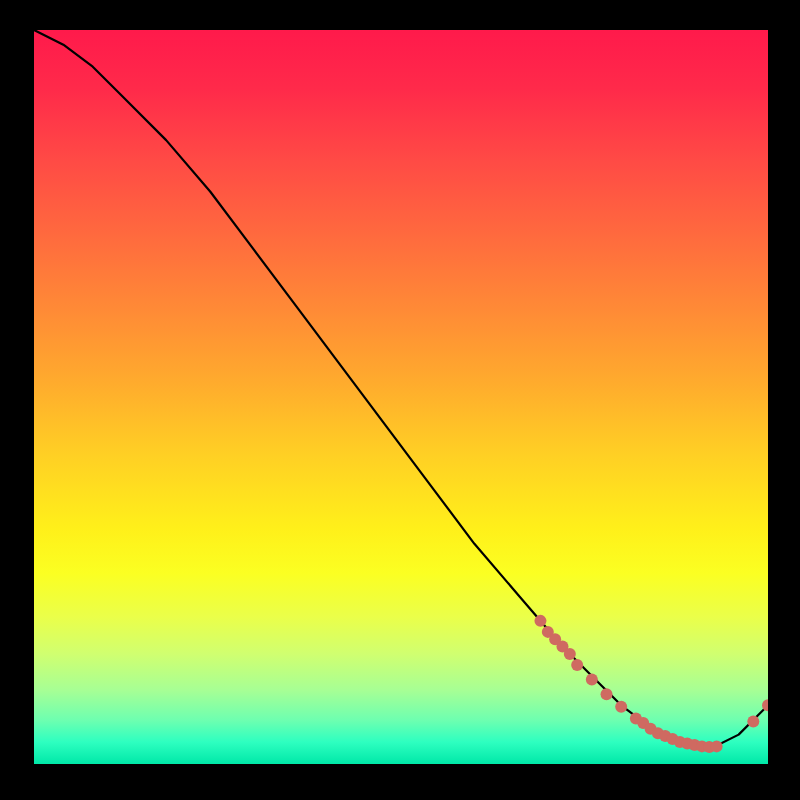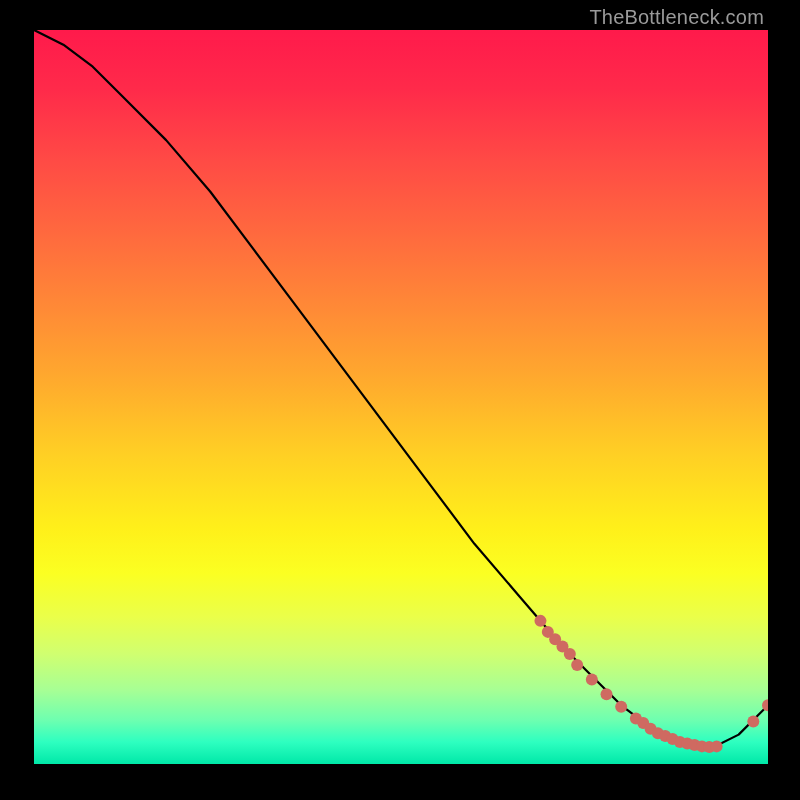--- a/index.html
+++ b/index.html
@@ -57,21 +57,20 @@
   }
   svg {
     position: absolute;
     inset: 0;
   }
 </style>
 </head>
 <body>
 
 <div class="frame">
-  <div class="watermark">TheBottleneck.com</div>
   <div class="plot">
     <div class="gradient"></div>
     <svg id="chart-svg" viewBox="0 0 734 734" preserveAspectRatio="none">
         <path d="M0.00 0.00 L29.36 14.68 L58.72 36.70 L88.08 66.06 L132.12 110.10 L176.16 161.48 L220.20 220.20 L264.24 278.92 L308.28 337.64 L352.32 396.36 L396.36 455.08 L440.40 513.80 L484.44 565.18 L528.48 616.56 L557.84 645.92 L587.20 675.28 L616.56 697.30 L645.92 711.98 L675.28 719.32 L704.64 704.64 L734.00 675.28" fill="none" stroke="#000" stroke-width="2.2" stroke-linecap="round" stroke-linejoin="round"></path>
         <circle cx="506.46" cy="590.87" r="6" fill="#cf6a61"></circle>
         <circle cx="513.80" cy="601.88" r="6" fill="#cf6a61"></circle>
         <circle cx="521.14" cy="609.22" r="6" fill="#cf6a61"></circle>
         <circle cx="528.48" cy="616.56" r="6" fill="#cf6a61"></circle>
         <circle cx="535.82" cy="623.90" r="6" fill="#cf6a61"></circle>
         <circle cx="543.16" cy="634.91" r="6" fill="#cf6a61"></circle>

